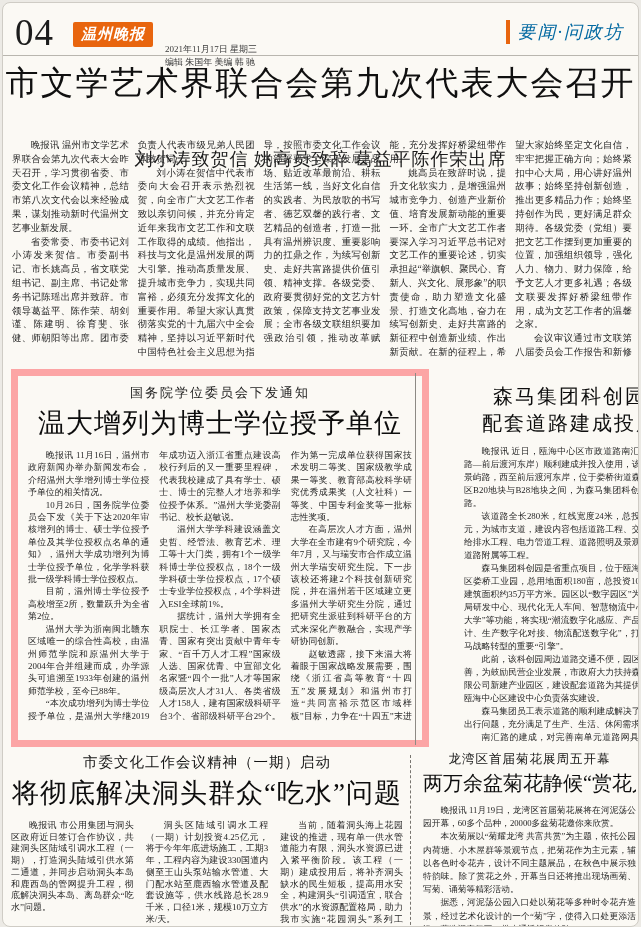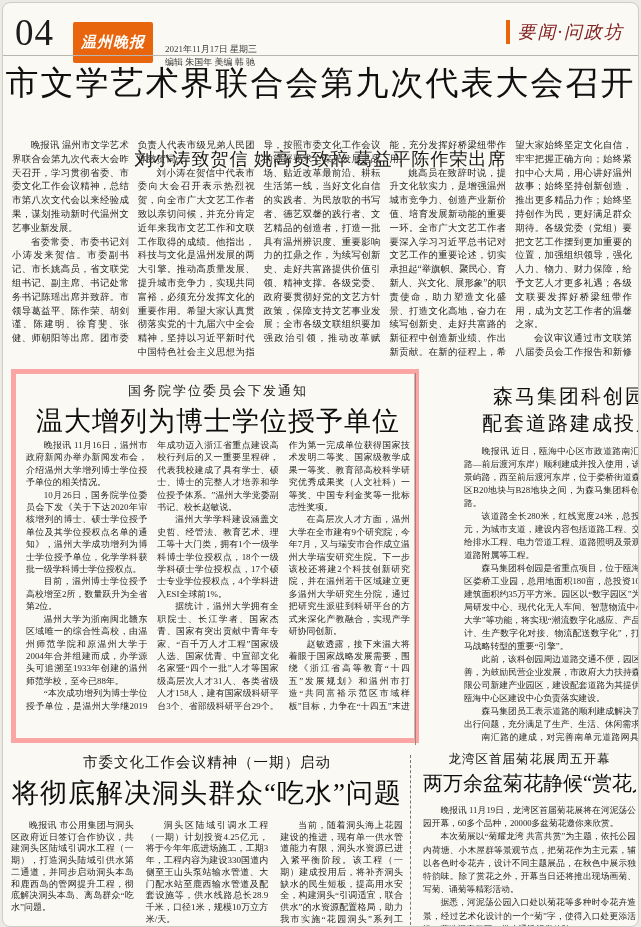--- a/index.html
+++ b/index.html
@@ -10,45 +10,45 @@
     color:#222;overflow:hidden;
   }
   .page{
     position:absolute;left:2px;top:2px;width:635px;height:923px;
     background:#fbf9f4;border:1px solid #cfccc5;border-radius:8px;overflow:hidden;
   }
   
   .pagenum{position:absolute;left:12px;top:12px;font-size:37px;line-height:36px;color:#1c1c1c;letter-spacing:1px;}
   .logo{
     position:absolute;left:70px;top:19px;background:#e8650e;color:#fff;
-    font-size:15px;font-weight:bold;font-style:italic;padding:11px 8px;letter-spacing:1px;border-radius:2px;
+    font-size:15px;font-weight:bold;font-style:italic;padding:3px 8px;letter-spacing:1px;border-radius:2px;
   }
   .dateblock{position:absolute;left:162px;top:17px;font-size:9px;line-height:13px;color:#3a3a3a;margin-top:23px;}
   .sectag{position:absolute;right:14px;top:17px;display:flex;align-items:center;}
   .secbar{width:4px;height:24px;background:#e8650e;margin-right:8px;}
-  .sectext{font-size:18px;font-style:italic;color:#7f1d1d;letter-spacing:2px;text-align:center;}
+  .sectext{font-size:18px;font-style:italic;color:#0369a1;letter-spacing:2px;text-align:center;}
   .hrule{position:absolute;left:0;right:0;top:52px;border-top:1px solid #b9b6af;}
   
   .lead-hl{position:absolute;left:0;right:0;top:58px;text-align:center;font-size:33px;letter-spacing:2px;color:#101010;white-space:nowrap;}
   .lead-sub{position:absolute;left:0;right:0;top:103px;text-align:center;font-size:18px;letter-spacing:1px;color:#1a1a1a;margin-top:41px;}
   .lead-body{
     position:absolute;left:9px;top:136px;width:620px;height:224px;
     column-count:5;column-gap:9px;column-fill:auto;
     font-size:9.4px;line-height:13.8px;text-align:justify;color:#262626;overflow:hidden;
   }
   p.par{margin:0;text-indent:2em;}
   
   .redbox{
     position:absolute;left:8px;top:366px;width:384px;height:352px;
-    border:5px solid #fca5a5;background:#fbf9f4;padding:6px 4px 6px 10px;overflow:hidden;
+    border:7px solid #fca5a5;background:#fbf9f4;padding:6px 10px 6px 10px;overflow:hidden;
   }
   .box-kicker{text-align:center;font-size:13px;letter-spacing:2px;color:#1a1a1a;margin-top:2px;}
   .box-hl{text-align:center;font-size:27px;letter-spacing:1px;color:#0d0d0d;margin-top:3px;white-space:nowrap;}
   .box-body{
-    margin-top:0;height:278px;
+    margin-top:8px;height:278px;
     column-count:3;column-gap:10px;column-fill:auto;
     font-size:8.9px;line-height:12.4px;text-align:justify;color:#262626;overflow:hidden;
   }
   
   .vdiv-top{position:absolute;left:412px;top:370px;height:372px;border-left:1px solid #8d8a84;}
   .vdiv-bottom{position:absolute;left:407px;top:752px;height:175px;border-left:1px dashed #77746e;}
   
   .senma{position:absolute;left:421px;top:380px;width:212px;height:362px;overflow:hidden;margin-left:40px;}
   .senma-hl{text-align:center;font-size:20px;letter-spacing:2px;line-height:27px;color:#0d0d0d;}
   .senma-body{margin-top:8px;font-size:8.8px;line-height:13px;text-align:justify;color:#262626;}

